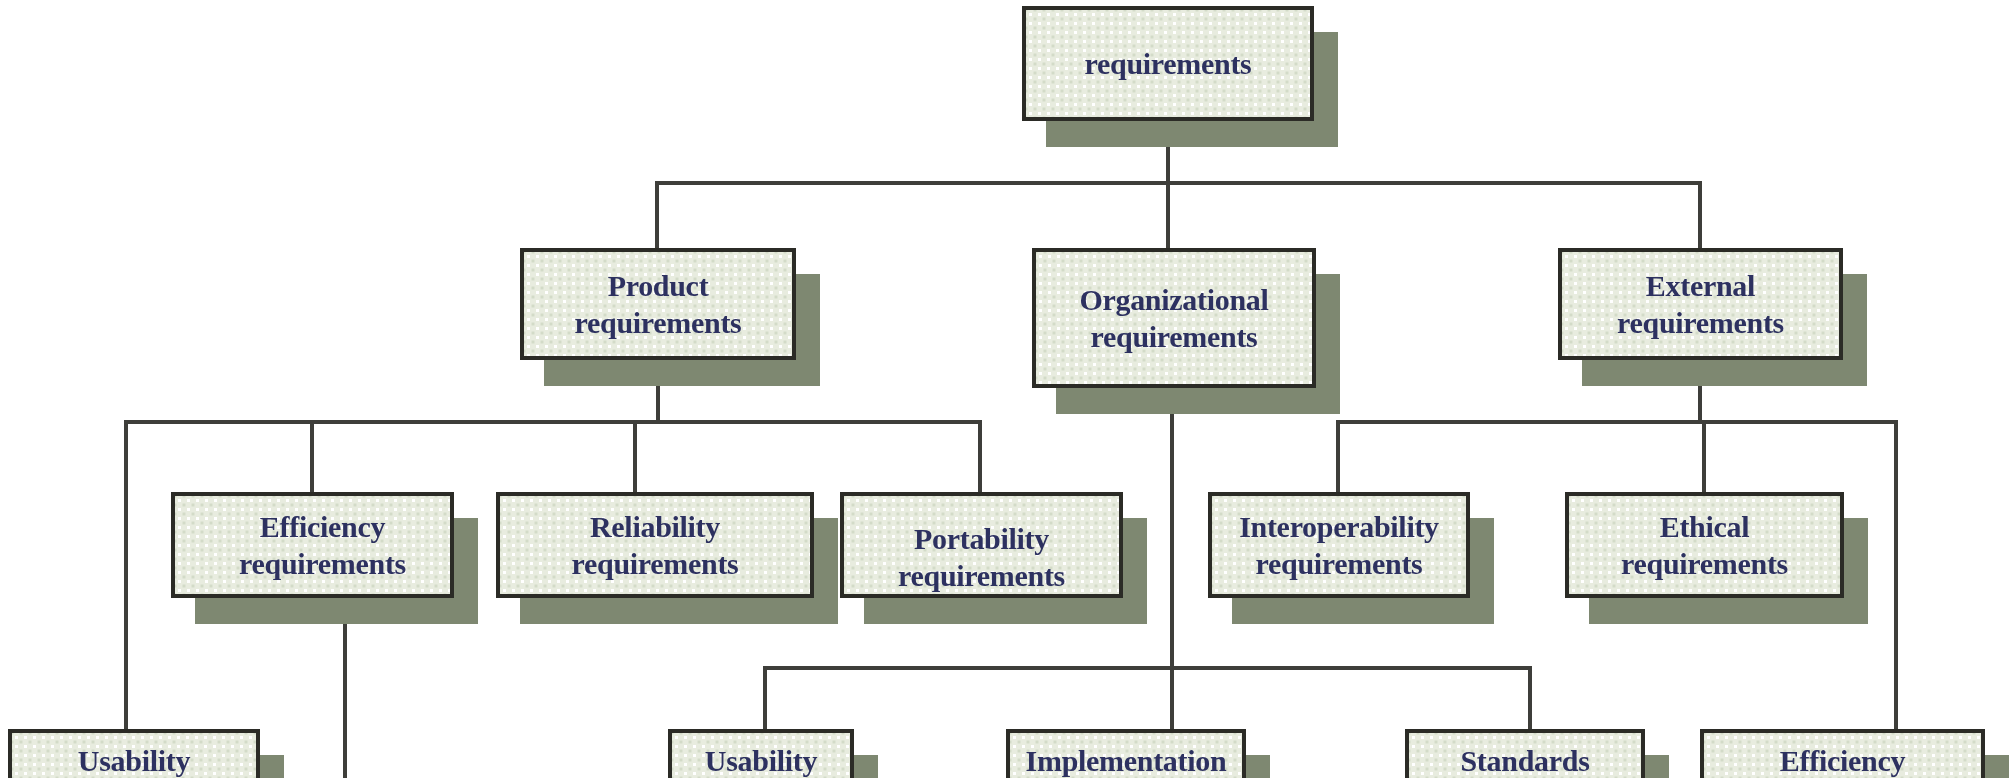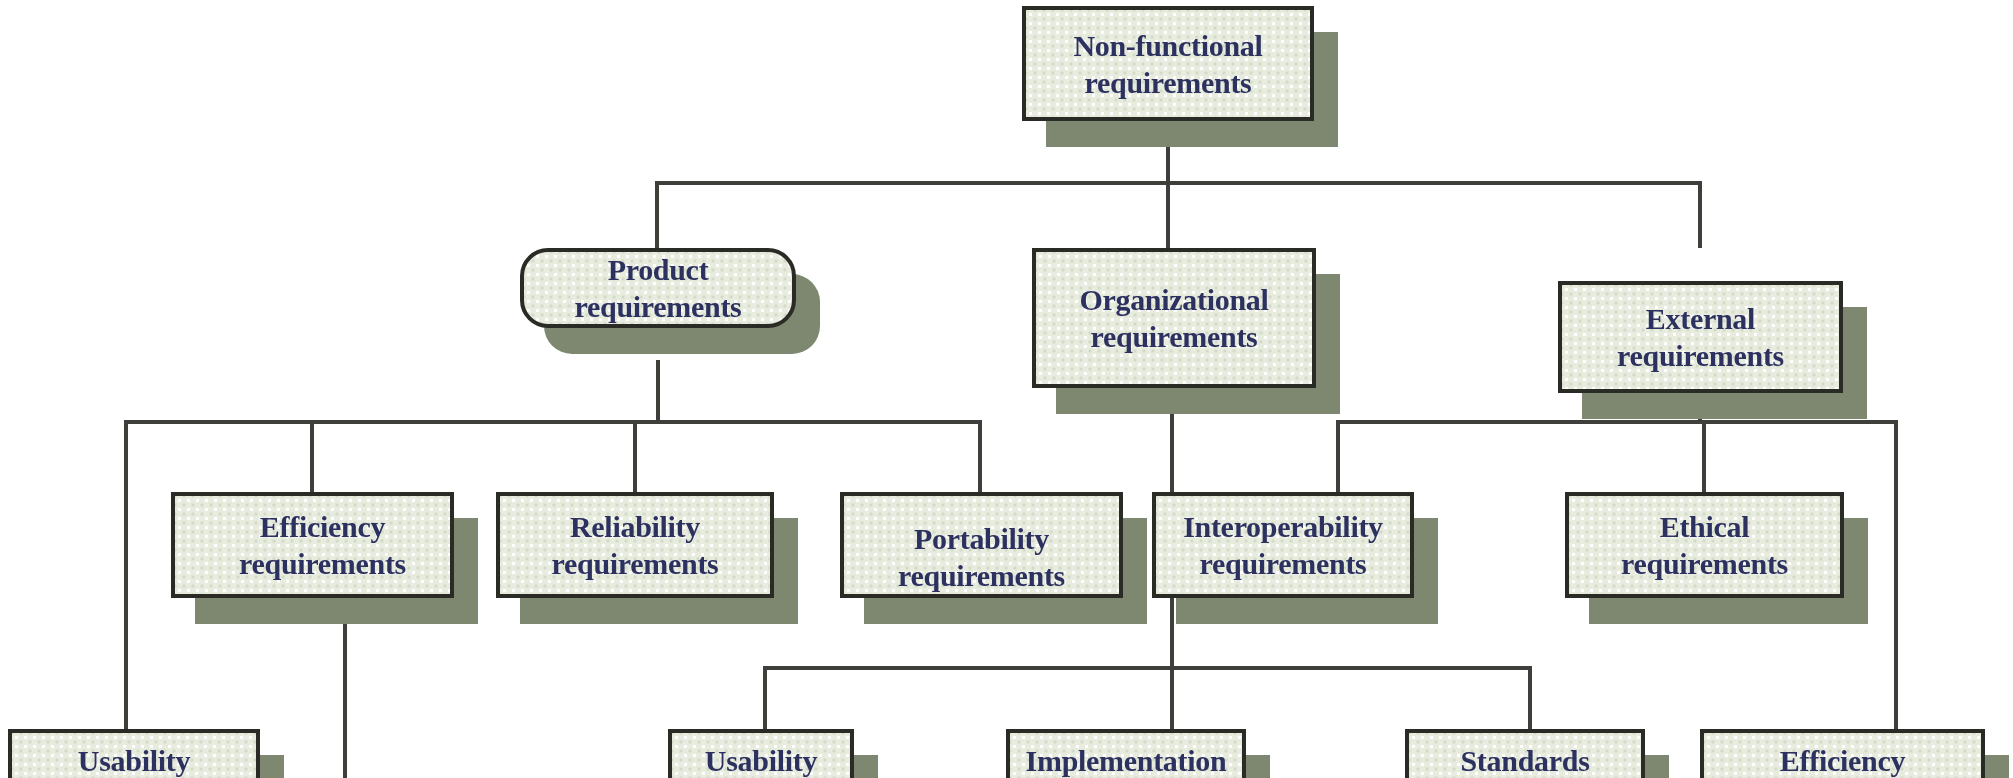--- a/index.html
+++ b/index.html
@@ -51,48 +51,47 @@
     <div class="line" style="left: 1170px; top: 360px; width: 4px; height: 369px;"></div>
     <div class="line" style="left: 763px; top: 666px; width: 769px; height: 4px;"></div>
     <div class="line" style="left: 763px; top: 666px; width: 4px; height: 63px;"></div>
     <div class="line" style="left: 1528px; top: 666px; width: 4px; height: 63px;"></div>
     <div class="line" style="left: 1698px; top: 360px; width: 4px; height: 64px;"></div>
     <div class="line" style="left: 1336px; top: 420px; width: 562px; height: 4px;"></div>
     <div class="line" style="left: 1336px; top: 420px; width: 4px; height: 72px;"></div>
     <div class="line" style="left: 1702px; top: 420px; width: 4px; height: 72px;"></div>
     <div class="line" style="left: 1894px; top: 420px; width: 4px; height: 309px;"></div>
     <div class="box" style="left: 1022px; top: 6px; width: 292px; height: 115px;">
-      <span class="box-line">Non-functional</span>
       <span class="box-line">requirements</span>
     </div>
-    <div class="box" style="left: 520px; top: 248px; width: 276px; height: 80px; border-radius: 28px;">
+    <div class="box" style="left: 520px; top: 248px; width: 276px; height: 112px;">
       <span class="box-line">Product</span>
       <span class="box-line">requirements</span>
     </div>
     <div class="box" style="left: 1032px; top: 248px; width: 284px; height: 140px;">
       <span class="box-line">Organizational</span>
       <span class="box-line">requirements</span>
     </div>
-    <div class="box" style="left: 1558px; top: 248px; width: 285px; height: 112px; margin-top: 33px;">
+    <div class="box" style="left: 1558px; top: 248px; width: 285px; height: 112px;">
       <span class="box-line">External</span>
       <span class="box-line">requirements</span>
     </div>
     <div class="box" style="left: 171px; top: 492px; width: 283px; height: 106px; padding-left: 20px;">
       <span class="box-line">Efficiency</span>
       <span class="box-line">requirements</span>
     </div>
-    <div class="box" style="left: 496px; top: 492px; width: 278px; height: 106px;">
+    <div class="box" style="left: 496px; top: 492px; width: 318px; height: 106px;">
       <span class="box-line">Reliability</span>
       <span class="box-line">requirements</span>
     </div>
     <div class="box" style="left: 840px; top: 492px; width: 283px; height: 106px; justify-content: flex-end;">
       <span class="box-line">Portability</span>
       <span class="box-line">requirements</span>
     </div>
-    <div class="box" style="left: 1152px; top: 492px; width: 262px; height: 106px;">
+    <div class="box" style="left: 1208px; top: 492px; width: 262px; height: 106px;">
       <span class="box-line">Interoperability</span>
       <span class="box-line">requirements</span>
     </div>
     <div class="box" style="left: 1565px; top: 492px; width: 279px; height: 106px; justify-content: center;">
       <span class="box-line">Ethical</span>
       <span class="box-line">requirements</span>
     </div>
     <div class="box cut" style="left: 8px; top: 729px; width: 252px; height: 112px;">
       <span class="box-line">Usability</span>
     </div>

